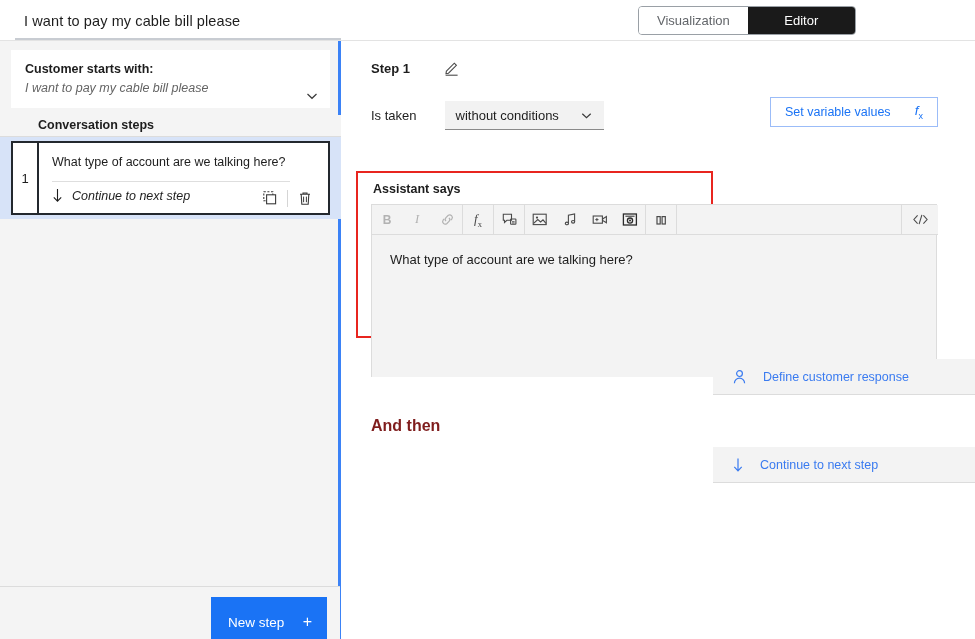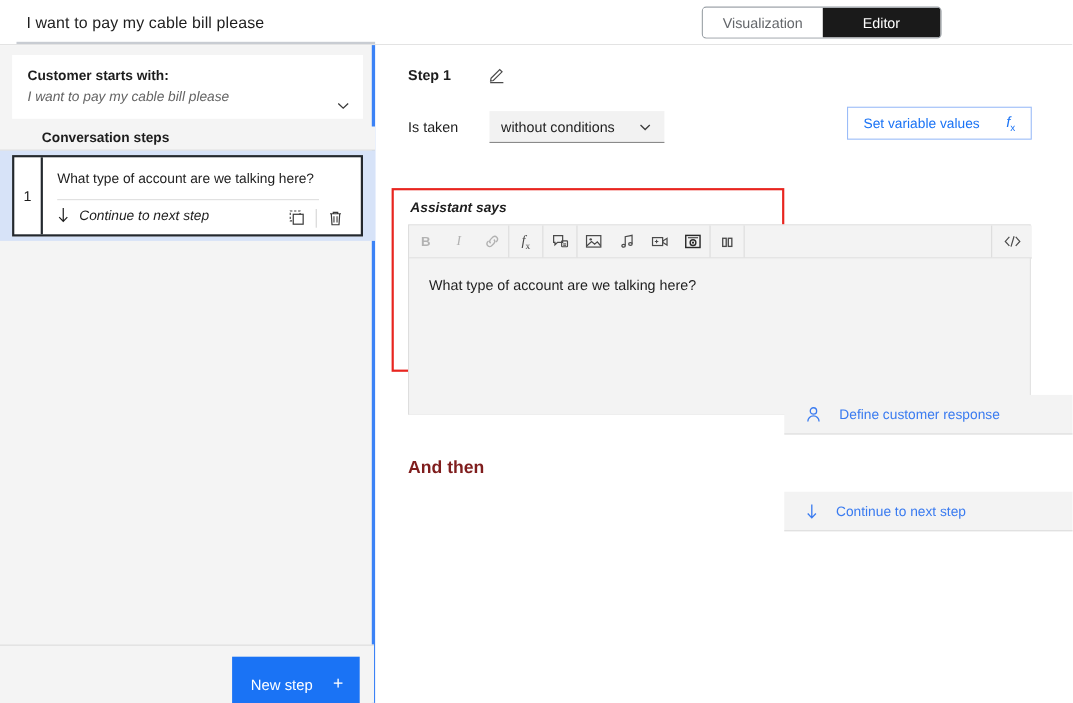--- a/index.html
+++ b/index.html
@@ -166,21 +166,21 @@
 
   
   .assistant-wrap {
     position: absolute; left: 14px; top: 130px;
     width: 357px; height: 167px;
     border: 2px solid #e8251f;
     background: #ffffff;
   }
   .assistant-label {
     position: absolute; left: 15px; top: 9px;
-    font-size: 12.5px; font-weight: bold; color: #1d1d1d; font-style: italic;
+    font-size: 12.5px; font-weight: bold; color: #1d1d1d;
   }
 
   .editor-box {
     position: absolute; left: 29px; top: 163px;
     width: 566px; height: 173px;
     border: 1px solid #dcdcdc; background: #f3f3f3;
   }
   .editor-toolbar {
     position: relative; height: 30px; width: 566px;
     background: #f3f3f3; border-bottom: 1px solid #dcdcdc;

